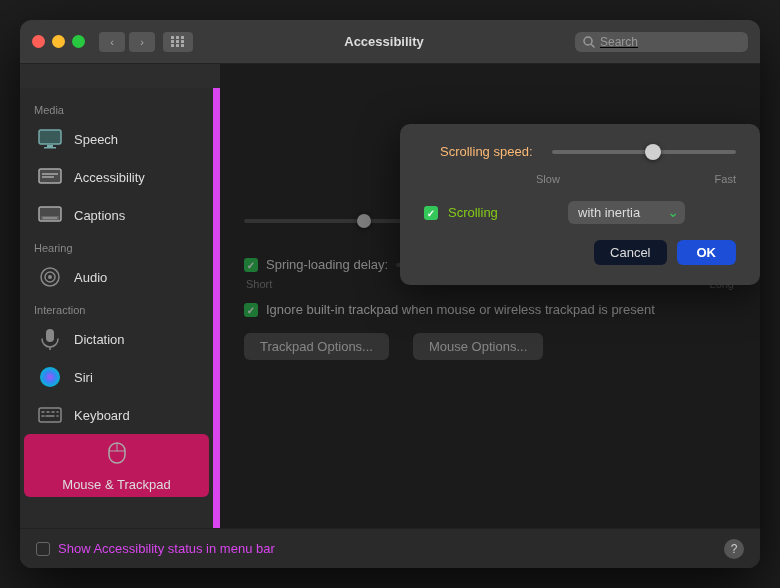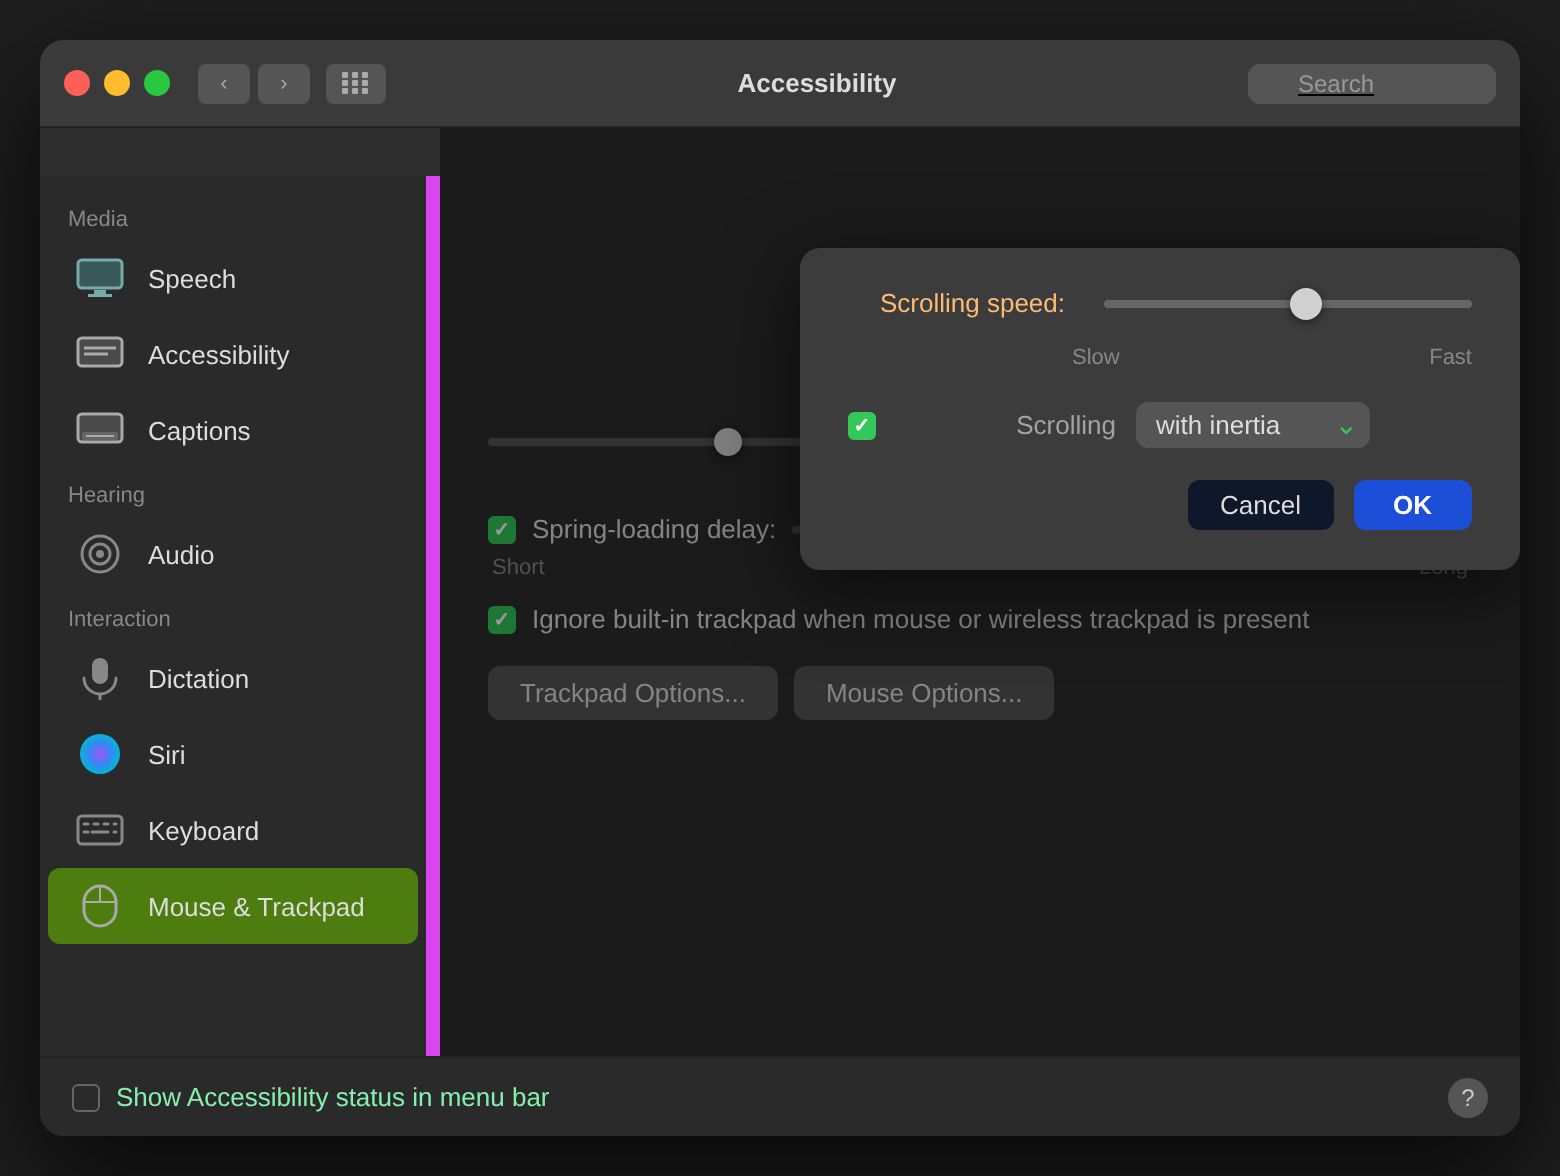--- a/index.html
+++ b/index.html
@@ -83,23 +83,23 @@
       text-align: center;
       font-size: 13px;
       font-weight: 600;
       color: #ddd;
     }
     .search-bar {
       display: flex;
       align-items: center;
       background: #555;
       border-radius: 6px;
-      padding: 3px 20px;
+      padding: 3px 8px;
       gap: 5px;
-      width: 124px;
+      width: 173px;
       text-decoration: underline;
     }
     .search-bar input {
       background: transparent;
       border: none;
       outline: none;
       color: #ccc;
       font-size: 12px;
       width: 110px;
     }
@@ -131,21 +131,22 @@
     .sidebar-item {
       display: flex;
       align-items: center;
       padding: 5px 12px;
       gap: 10px;
       cursor: pointer;
       border-radius: 6px;
       margin: 0 4px;
     }
     .sidebar-item.active {
-      background: #4d7c0f;
+      background: #be185d;
+      flex-direction: column;
     }
     .sidebar-item-icon {
       width: 28px;
       height: 28px;
       display: flex;
       align-items: center;
       justify-content: center;
       flex-shrink: 0;
     }
     .sidebar-item-label {
@@ -233,21 +234,21 @@
     }
     .checkbox-green::after {
       content: '✓';
       color: white;
       font-size: 10px;
       font-weight: bold;
     }
 
     .bottom-row {
       display: flex;
-      gap: 8px;
+      gap: 24px;
       margin-top: 16px;
     }
     .large-btn {
       background: #555;
       border: none;
       border-radius: 6px;
       color: #ddd;
       font-size: 13px;
       padding: 6px 16px;
       cursor: pointer;
@@ -261,21 +262,21 @@
       display: flex;
       align-items: center;
       padding: 0 16px;
       flex-shrink: 0;
     }
     .bottom-checkbox-row {
       display: flex;
       align-items: center;
       gap: 8px;
       font-size: 13px;
-      color: #86efac;
+      color: #d946ef;
     }
     .bottom-checkbox {
       width: 14px;
       height: 14px;
       border: 1.5px solid #666;
       border-radius: 3px;
       background: transparent;
     }
     .help-btn {
       margin-left: auto;
@@ -350,23 +351,22 @@
       padding-left: 112px;
     }
     .modal-check-row {
       display: flex;
       align-items: center;
       gap: 10px;
       margin-bottom: 12px;
     }
     .modal-check-label {
       font-size: 13px;
-      color: #a3a3a3;
+      color: #84cc16;
       min-width: 110px;
-      text-align: right;
     }
     .dropdown {
       background: #555;
       border: none;
       border-radius: 6px;
       color: #ddd;
       font-size: 13px;
       padding: 4px 26px 4px 10px;
       cursor: pointer;
       appearance: none;

